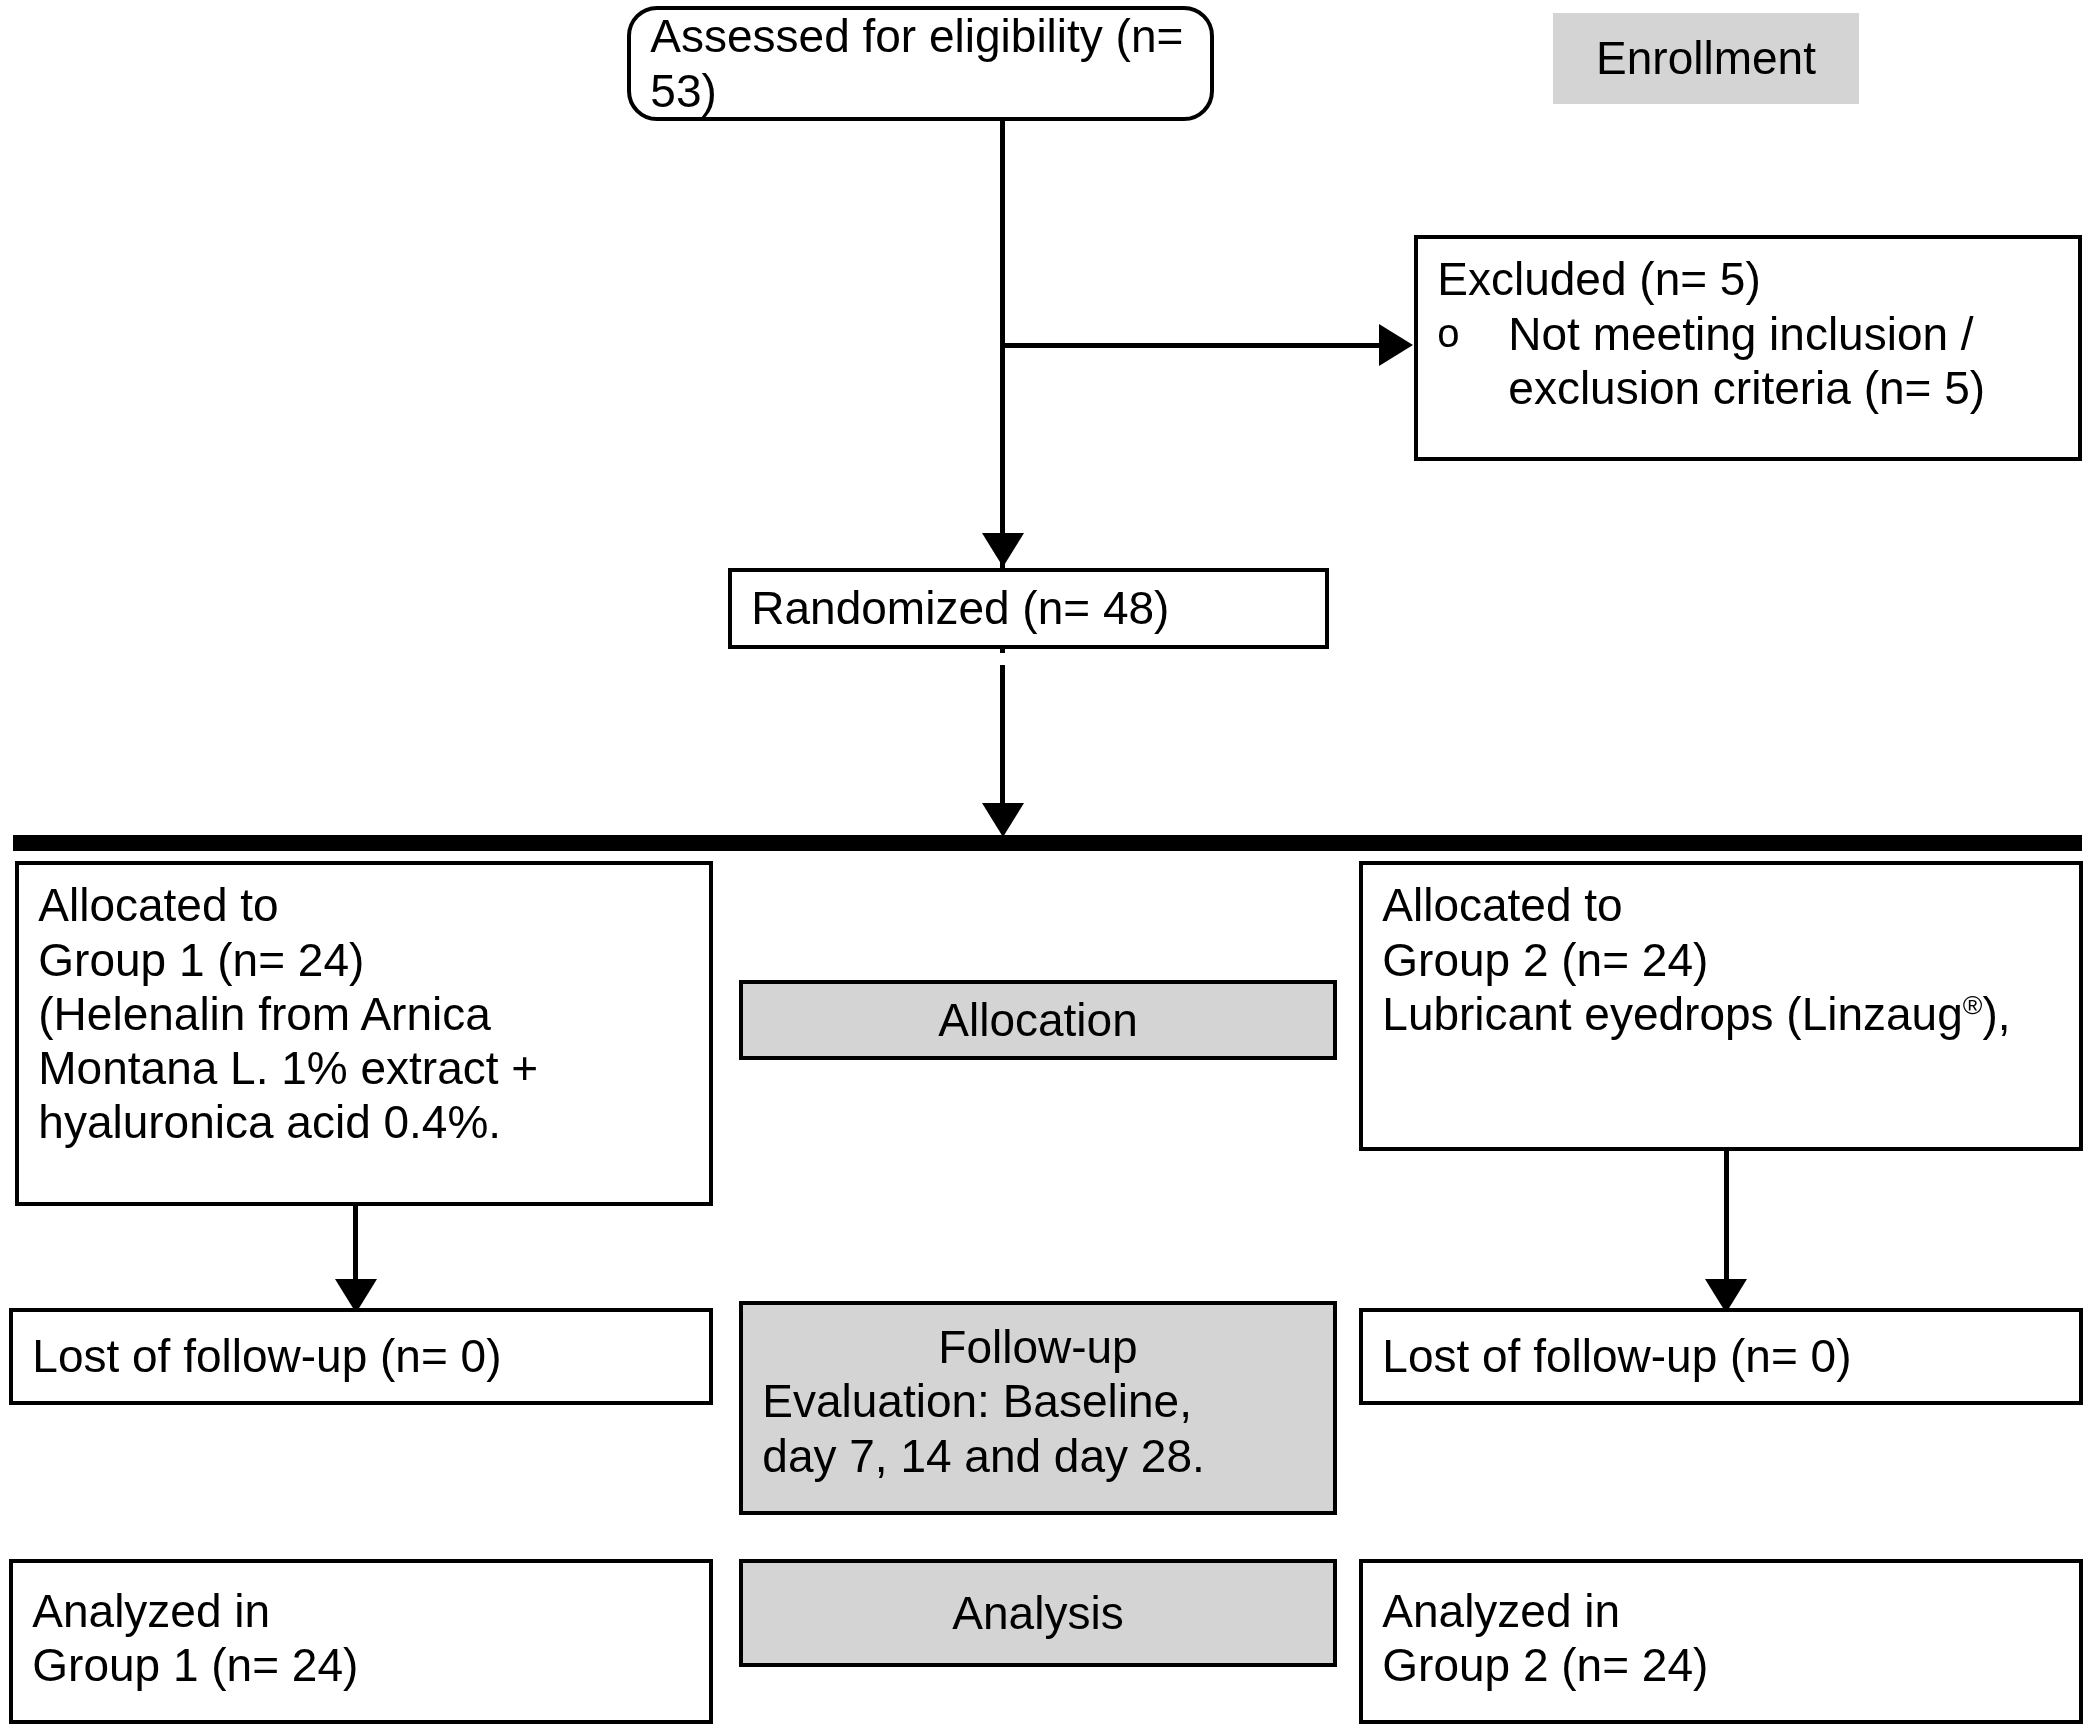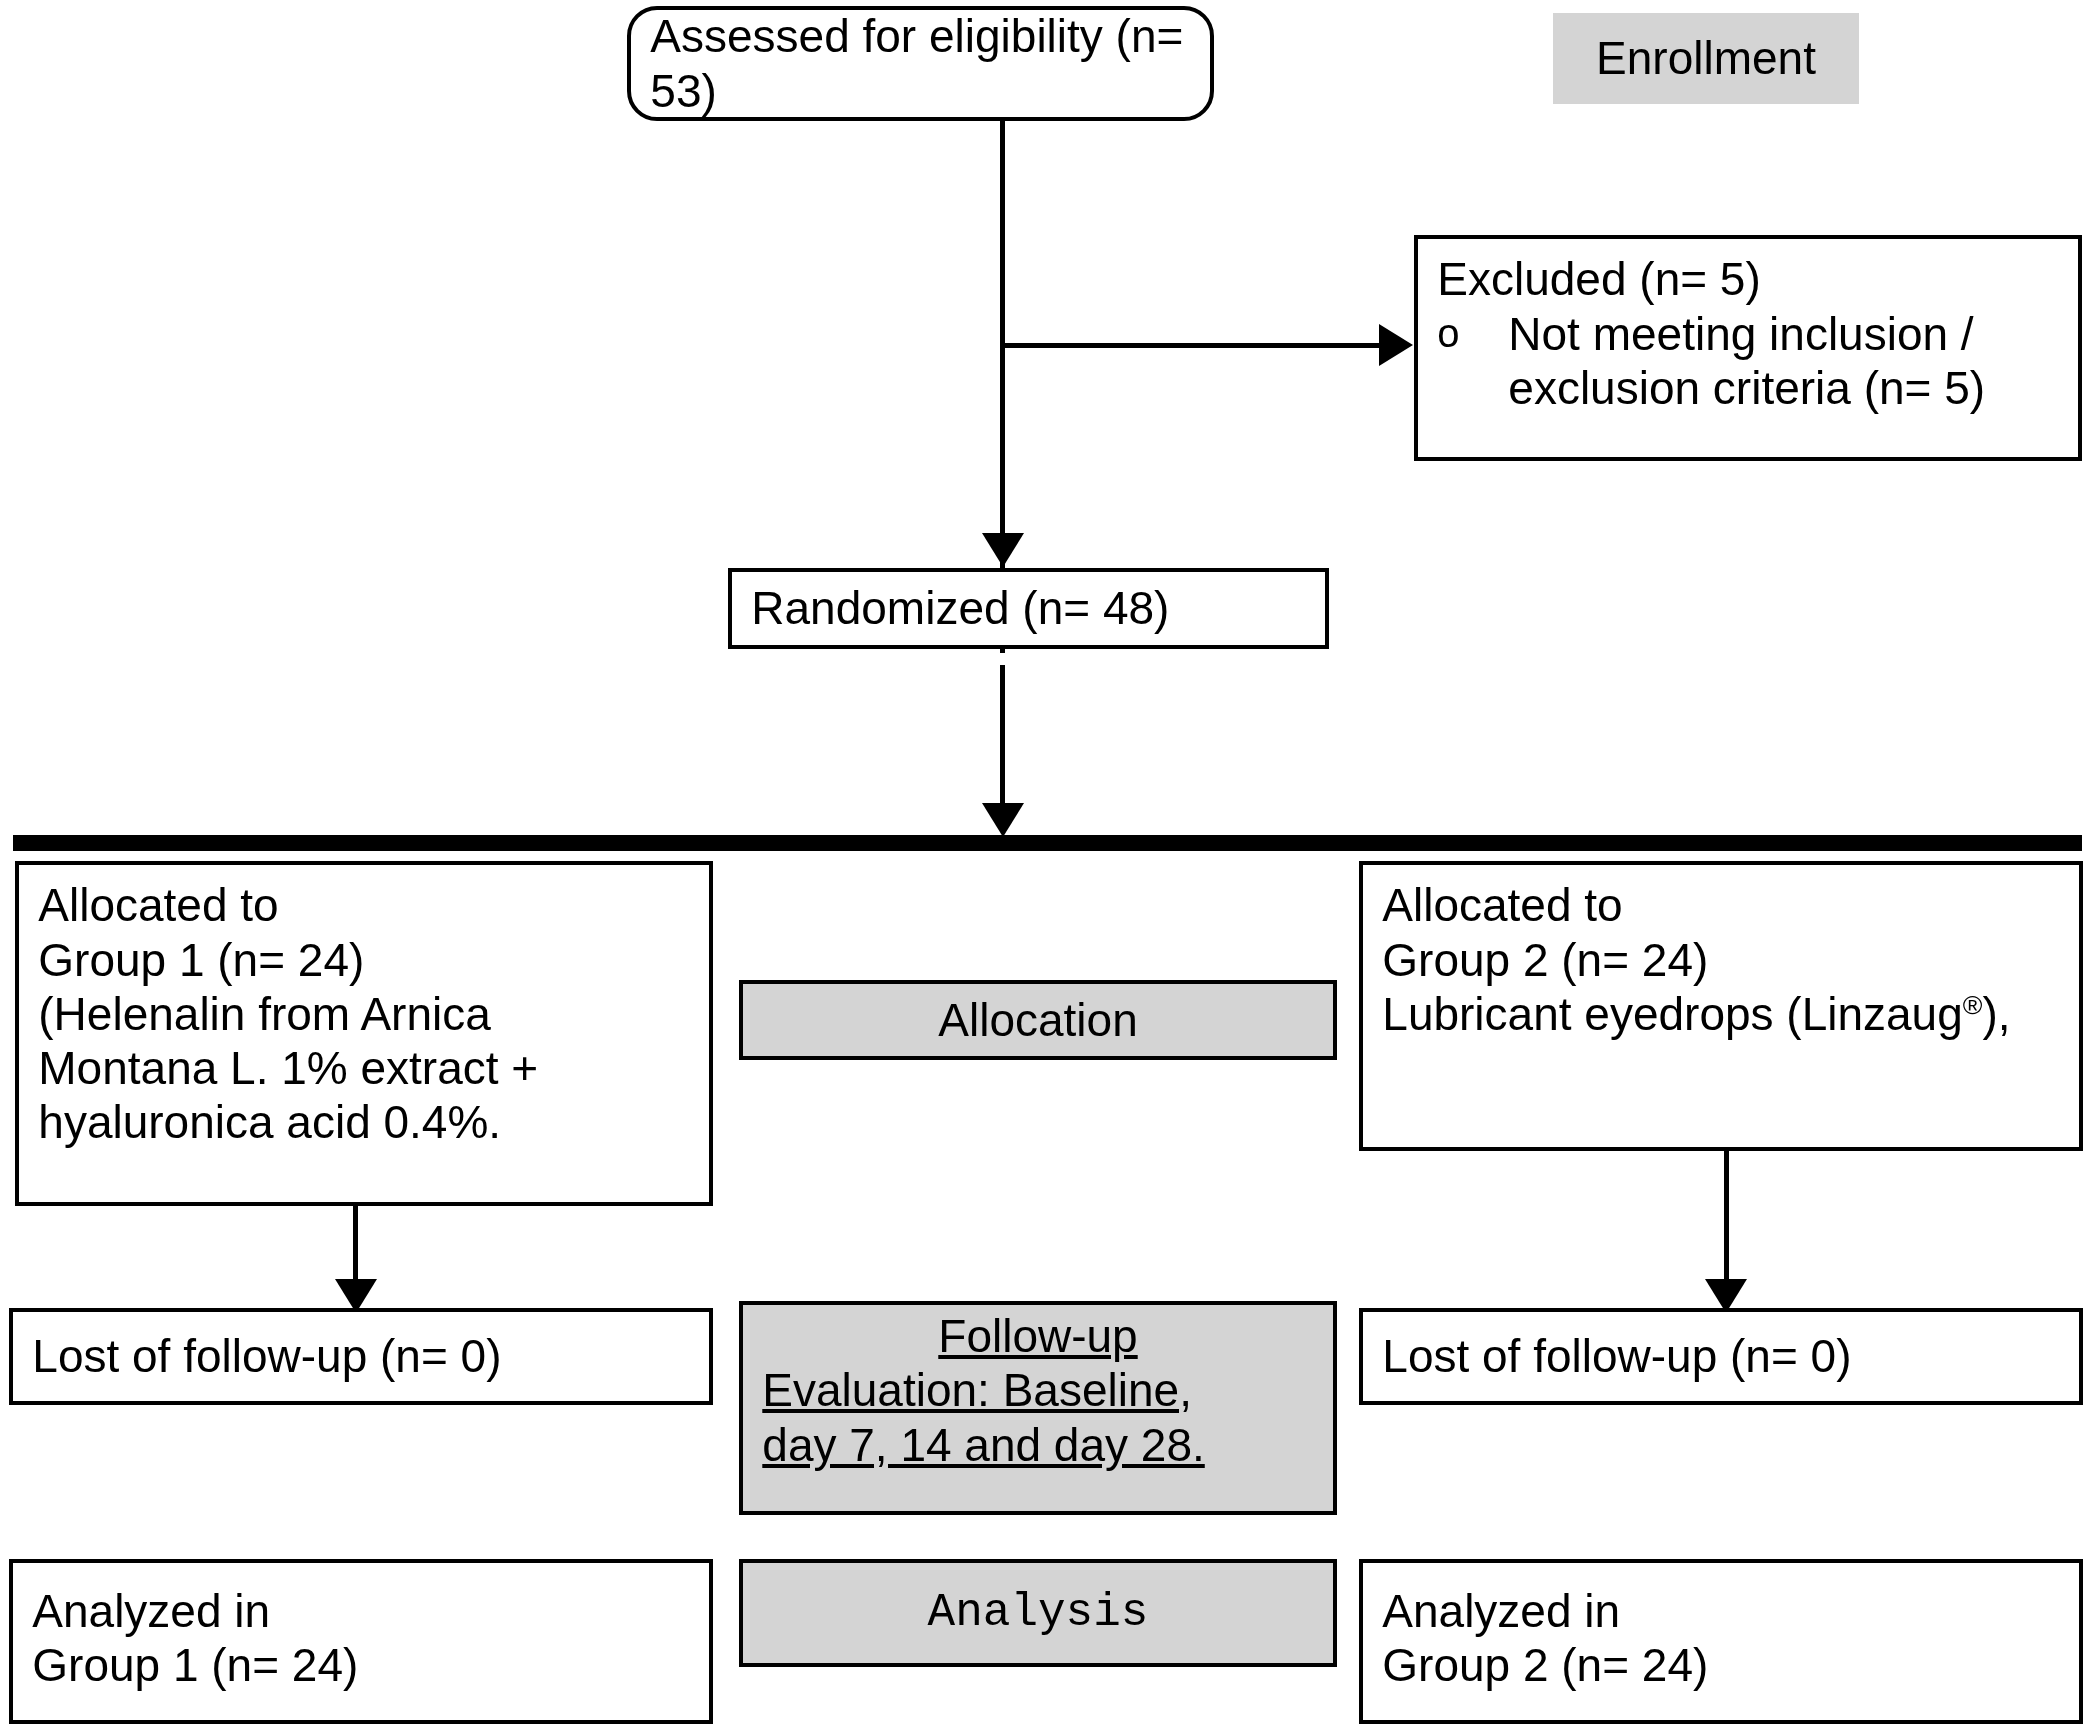--- a/index.html
+++ b/index.html
@@ -154,39 +154,39 @@
   <div class="arrow-down" style="left:335px; top:1279px;"></div>
 
   <div class="line" style="left:1724px; top:1151px; width:5.2px; height:134px;"></div>
   <div class="arrow-down" style="left:1705px; top:1279px;"></div>
 
   <div class="box vcenter" style="left:9px; top:1308px; width:704px; height:97px;">
     <div class="pad">Lost of follow-up (n= 0)</div>
   </div>
 
   <div class="box gray" style="left:739px; top:1301px; width:598px; height:214px;">
-    <div class="pad" style="padding-top:4px;text-decoration:underline;">
+    <div class="pad" style="padding-top:15px;">
       <div class="center">Follow-up</div>
       <div>Evaluation: Baseline,</div>
       <div>day 7, 14 and day 28.</div>
     </div>
   </div>
 
   <div class="box vcenter" style="left:1359px; top:1308px; width:724px; height:97px;">
     <div class="pad">Lost of follow-up (n= 0)</div>
   </div>
 
   <div class="box" style="left:9px; top:1559px; width:704px; height:165px;">
     <div class="pad" style="padding-top:21px;">
       <div>Analyzed in</div>
       <div>Group 1 (n= 24)</div>
     </div>
   </div>
 
-  <div class="box gray vcenter center" style="left:739px; top:1559px; width:598px; height:108px;font-family:Liberation Mono, monospace;">
+  <div class="box gray vcenter center" style="left:739px; top:1559px; width:598px; height:108px;">
     <div class="pad">Analysis</div>
   </div>
 
   <div class="box" style="left:1359px; top:1559px; width:724px; height:165px;">
     <div class="pad" style="padding-top:21px;">
       <div>Analyzed in</div>
       <div>Group 2 (n= 24)</div>
     </div>
   </div>
 

